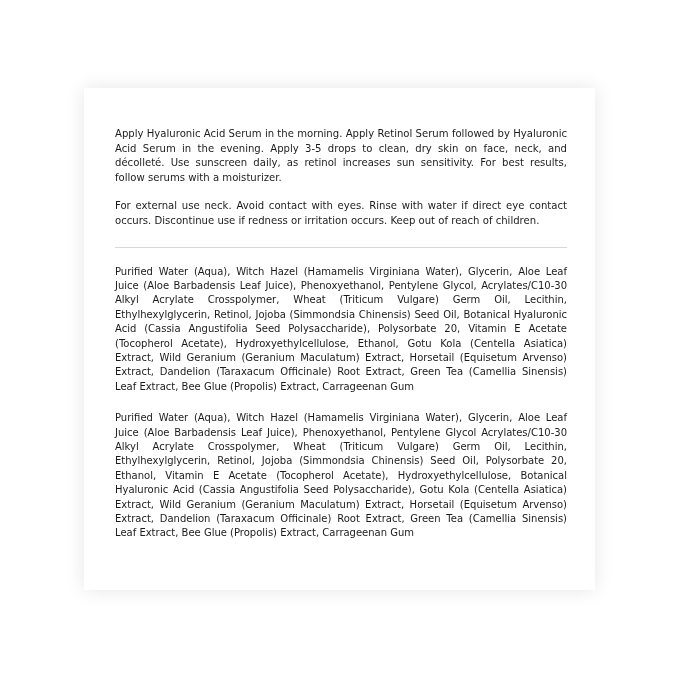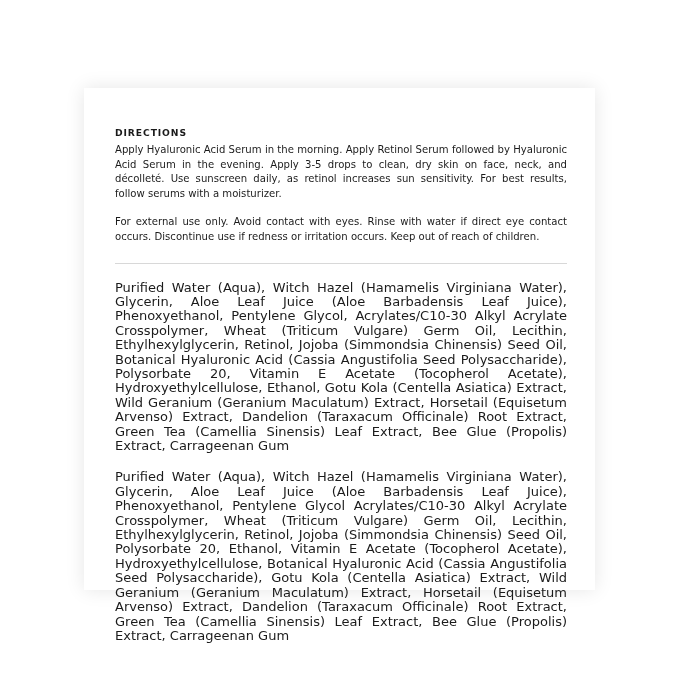--- a/index.html
+++ b/index.html
@@ -57,38 +57,37 @@
   .divider {
     height: 1px;
     background: #d8d8d8;
     margin: 18px 0 17px 0;
     border: 0;
   }
   .block-gap {
     height: 17px;
   }
   .ingredients-text {
-    font-size: 13px;
+    font-size: 10px;
     line-height: 14.4px;
     color: #1b1b1b;
     text-align: justify;
     margin: 0;
   }
 </style>
 </head>
 <body>
 
 <div class="page">
   <div class="card">
     <div class="card-inner">
 
-      <div class="section-title">DIRECTIONS</div>
       <p class="body-text">Apply Hyaluronic Acid Serum in the morning. Apply Retinol Serum followed by Hyaluronic Acid Serum in the evening. Apply 3-5 drops to clean, dry skin on face, neck, and décolleté. Use sunscreen daily, as retinol increases sun sensitivity. For best results, follow serums with a moisturizer.</p>
       <div class="para-gap"></div>
-      <p class="body-text">For external use only. Avoid contact with eyes. Rinse with water if direct eye contact occurs. Discontinue use if redness or irritation occurs. Keep out of reach of children.</p>
+      <p class="body-text">For external use neck. Avoid contact with eyes. Rinse with water if direct eye contact occurs. Discontinue use if redness or irritation occurs. Keep out of reach of children.</p>
 
       <hr class="divider">
 
       <p class="ingredients-text">Purified Water (Aqua), Witch Hazel (Hamamelis Virginiana Water), Glycerin, Aloe Leaf Juice (Aloe Barbadensis Leaf Juice), Phenoxyethanol, Pentylene Glycol, Acrylates/C10-30 Alkyl Acrylate Crosspolymer, Wheat (Triticum Vulgare) Germ Oil, Lecithin, Ethylhexylglycerin, Retinol, Jojoba (Simmondsia Chinensis) Seed Oil, Botanical Hyaluronic Acid (Cassia Angustifolia Seed Polysaccharide), Polysorbate 20, Vitamin E Acetate (Tocopherol Acetate), Hydroxyethylcellulose, Ethanol, Gotu Kola (Centella Asiatica) Extract, Wild Geranium (Geranium Maculatum) Extract, Horsetail (Equisetum Arvenso) Extract, Dandelion (Taraxacum Officinale) Root Extract, Green Tea (Camellia Sinensis) Leaf Extract, Bee Glue (Propolis) Extract, Carrageenan Gum</p>
 
       <div class="block-gap"></div>
 
       <p class="ingredients-text">Purified Water (Aqua), Witch Hazel (Hamamelis Virginiana Water), Glycerin, Aloe Leaf Juice (Aloe Barbadensis Leaf Juice), Phenoxyethanol, Pentylene Glycol Acrylates/C10-30 Alkyl Acrylate Crosspolymer, Wheat (Triticum Vulgare) Germ Oil, Lecithin, Ethylhexylglycerin, Retinol, Jojoba (Simmondsia Chinensis) Seed Oil, Polysorbate 20, Ethanol, Vitamin E Acetate (Tocopherol Acetate), Hydroxyethylcellulose, Botanical Hyaluronic Acid (Cassia Angustifolia Seed Polysaccharide), Gotu Kola (Centella Asiatica) Extract, Wild Geranium (Geranium Maculatum) Extract, Horsetail (Equisetum Arvenso) Extract, Dandelion (Taraxacum Officinale) Root Extract, Green Tea (Camellia Sinensis) Leaf Extract, Bee Glue (Propolis) Extract, Carrageenan Gum</p>
 
     </div>

